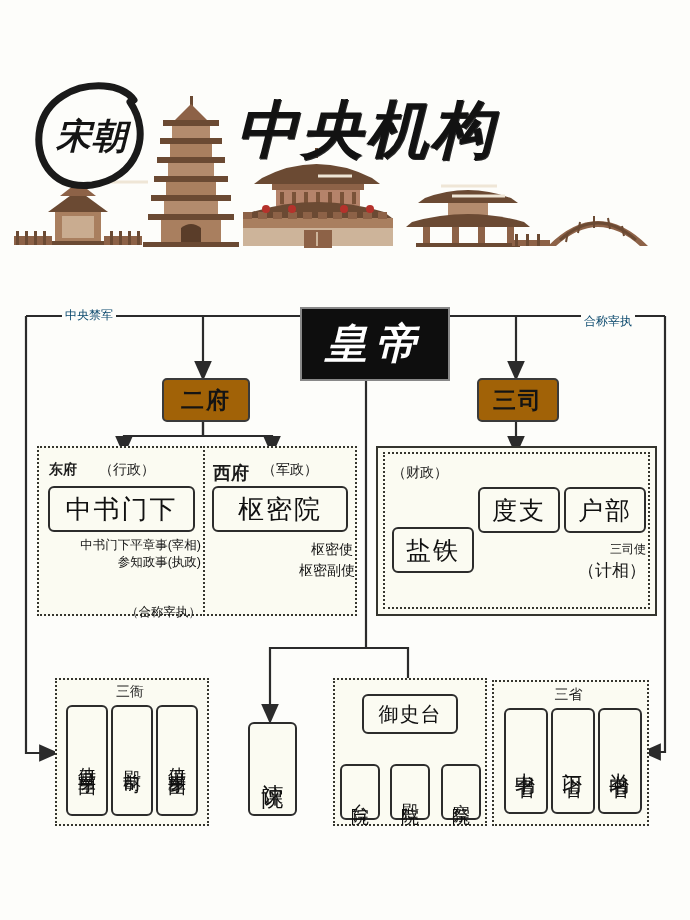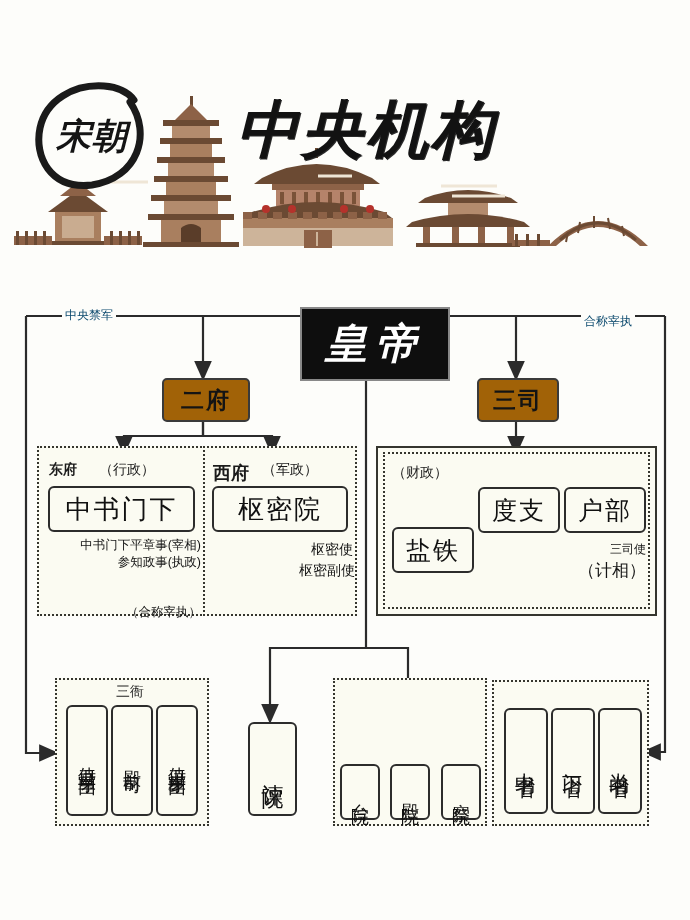--- a/index.html
+++ b/index.html
@@ -302,31 +302,35 @@
   </div>
   <div class="vbox" style="left:156px;top:705px;width:38px;height:107px;font-size:18px;">
     <span>侍卫步军团</span>
   </div>
 
   <div class="vbox" style="left:248px;top:722px;width:45px;height:90px;font-size:22px;">
     <span>谏院</span>
   </div>
 
   <div class="dotted-sec" style="left:333px;top:678px;width:150px;height:144px;"></div>
+  <div class="line-box" style="left:362px;top:694px;width:92px;height:36px;font-size:20px;letter-spacing:1px;">
+    <span>御史台</span>
+  </div>
   <div class="vbox" style="left:340px;top:764px;width:36px;height:52px;font-size:18px;">
     <span>台院</span>
   </div>
   <div class="vbox" style="left:390px;top:764px;width:36px;height:52px;font-size:18px;">
     <span>殿院</span>
   </div>
   <div class="vbox" style="left:441px;top:764px;width:36px;height:52px;font-size:18px;">
     <span>察院</span>
   </div>
 
   <div class="dotted-sec" style="left:492px;top:680px;width:153px;height:142px;"></div>
+  <div class="sec-label" style="left:492px;top:686px;width:153px;text-align:center;font-size:14px;">三省</div>
   <div class="vbox" style="left:504px;top:708px;width:40px;height:102px;font-size:20px;">
     <span>中书省</span>
   </div>
   <div class="vbox" style="left:551px;top:708px;width:40px;height:102px;font-size:20px;">
     <span>门下省</span>
   </div>
   <div class="vbox" style="left:598px;top:708px;width:40px;height:102px;font-size:20px;">
     <span>尚书省</span>
   </div>
 

